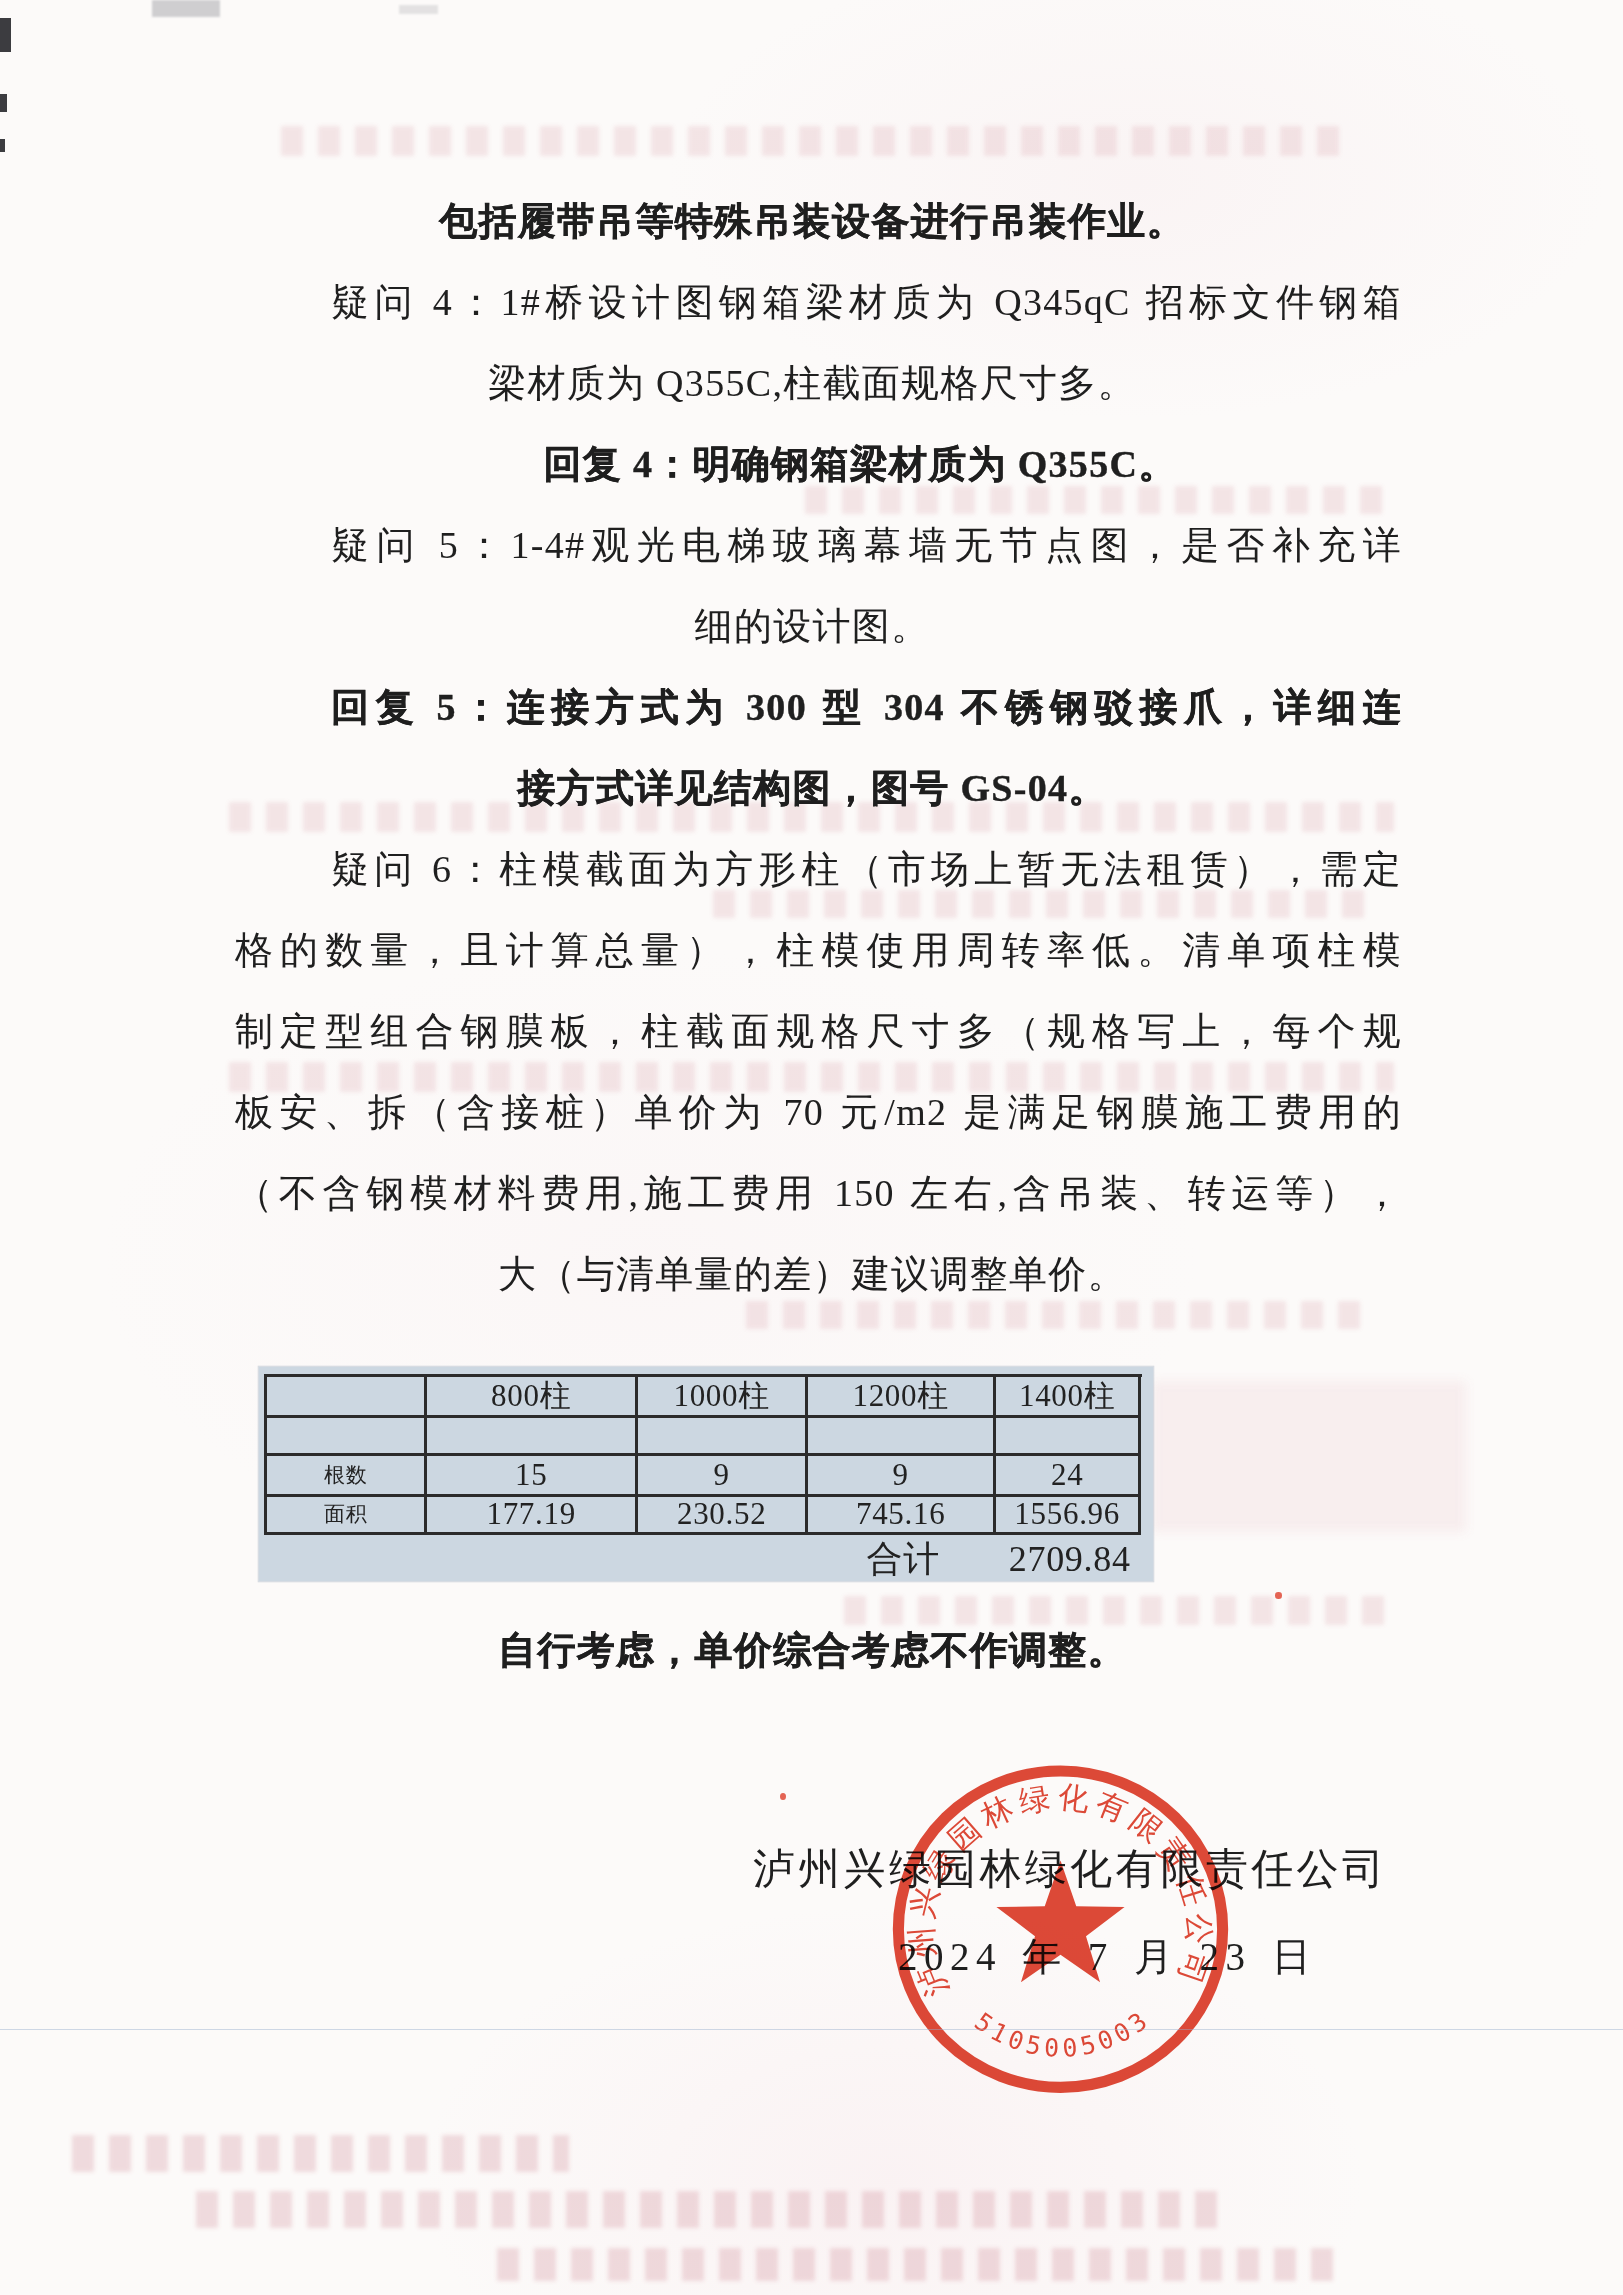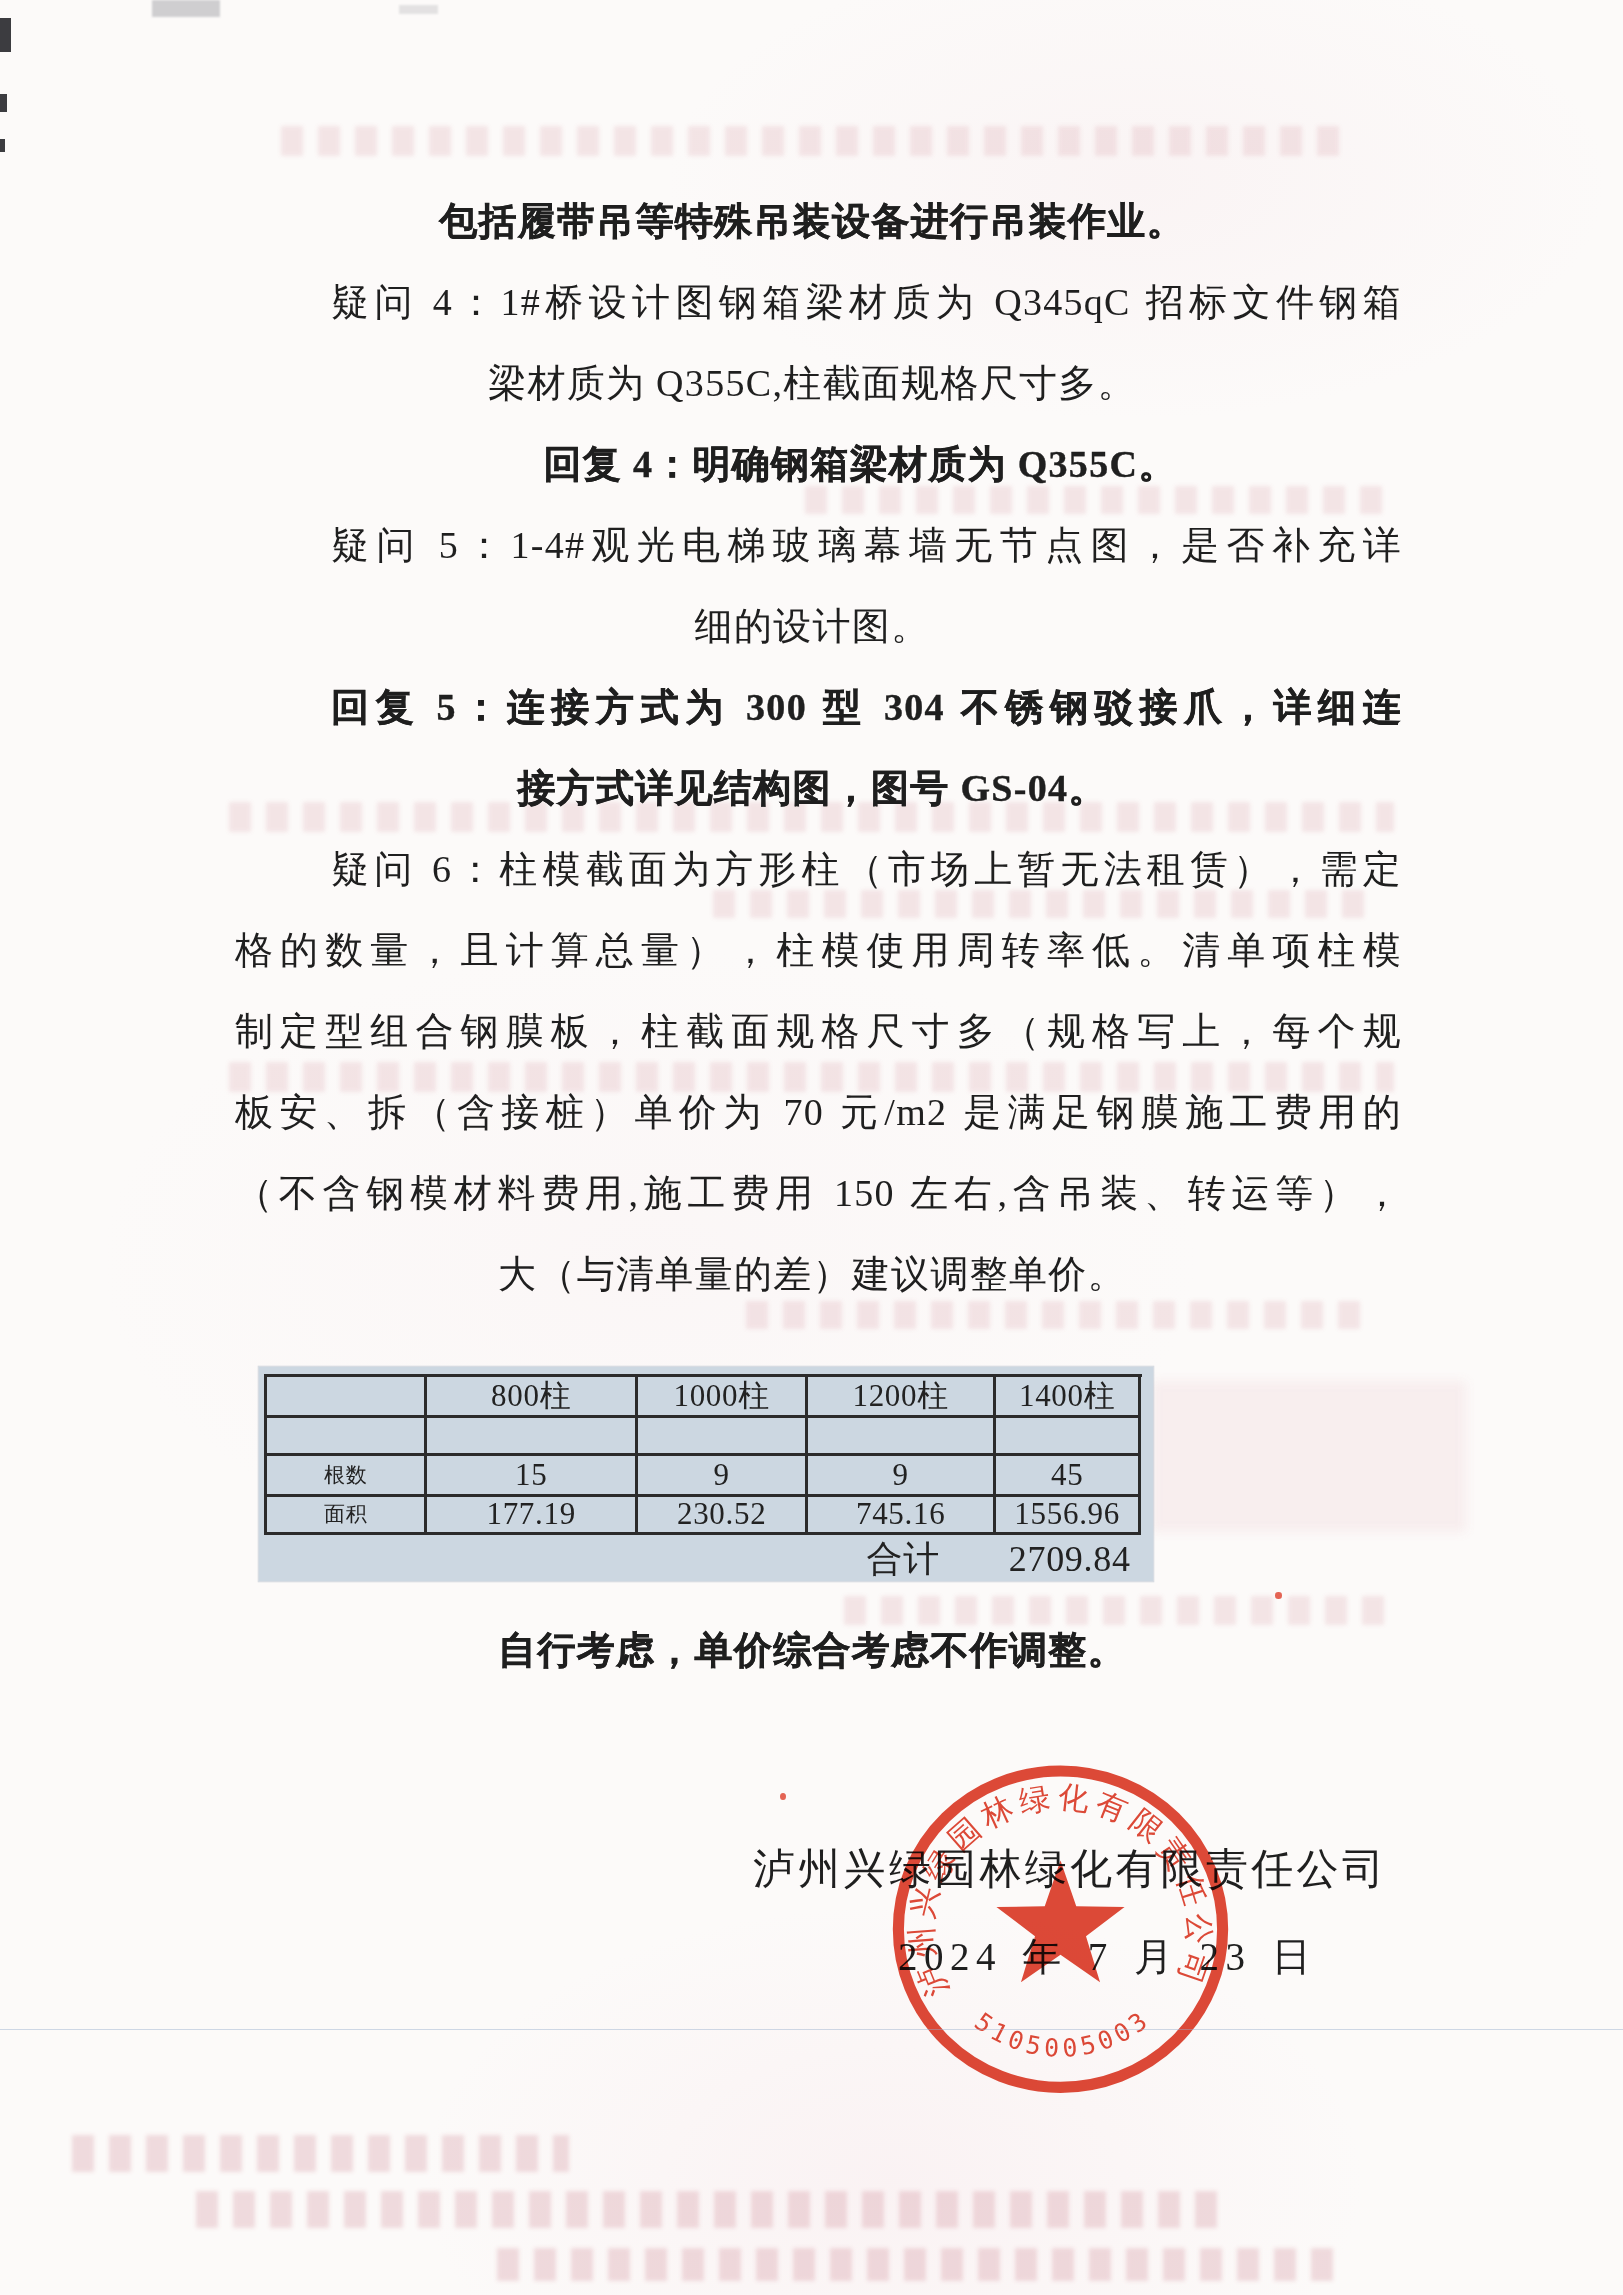--- a/index.html
+++ b/index.html
@@ -112,21 +112,21 @@
         <div class="cell">1400柱</div>
         <div class="cell"></div>
         <div class="cell"></div>
         <div class="cell"></div>
         <div class="cell"></div>
         <div class="cell"></div>
         <div class="cell rowlabel">根数</div>
         <div class="cell">15</div>
         <div class="cell">9</div>
         <div class="cell">9</div>
-        <div class="cell">45</div>
+        <div class="cell">24</div>
         <div class="cell rowlabel">面积</div>
         <div class="cell">177.19</div>
         <div class="cell">230.52</div>
         <div class="cell">745.16</div>
         <div class="cell">1556.96</div>
       </div>
     <div class="tfoot" id="tfoot">
         <div class="cell"></div>
         <div class="cell"></div>
         <div class="cell"></div>

